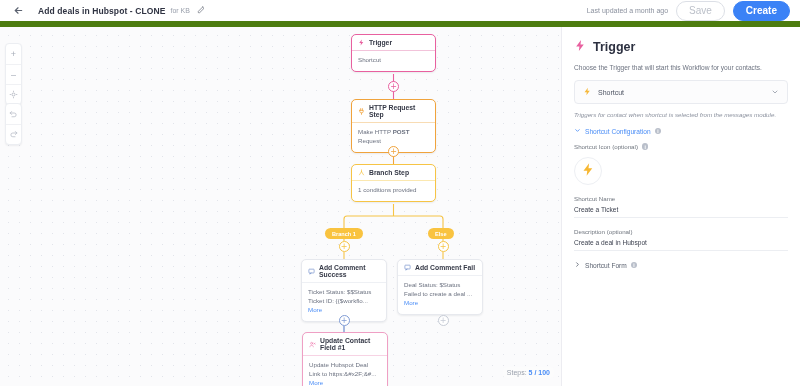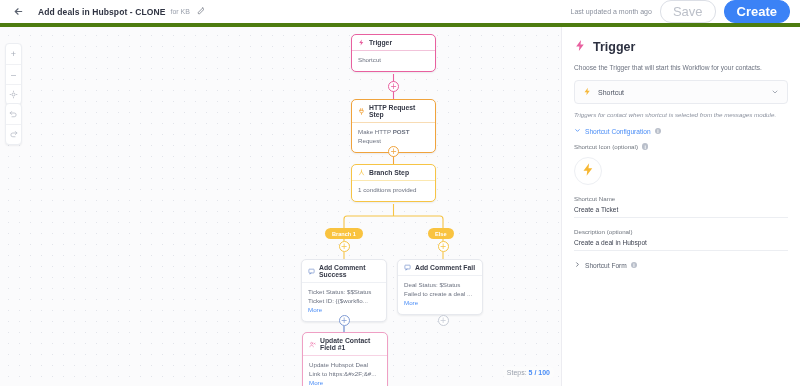--- a/index.html
+++ b/index.html
@@ -7,37 +7,37 @@
     width: 800px; height: 386px;
     font-family: "Liberation Sans", sans-serif;
     background: #ffffff;
     overflow: hidden;
   }
   #app { position: relative; width: 800px; height: 386px; }
 
   
   .topbar {
     position: absolute; left: 0; top: 0; width: 800px; height: 27px;
-    background: #ffffff; border-bottom: 4px solid #4d7c0f;
+    background: #ffffff; border-bottom: 6px solid #4d7c0f;
     display: flex; align-items: center; padding: 0 10px; z-index: 30;
   }
   .back-btn {
     width: 16px; height: 16px; display: flex; align-items: center; justify-content: center;
     color: #5b6270; font-size: 13px; cursor: pointer; flex: 0 0 auto;
   }
   .wf-title {
     margin-left: 12px; font-size: 8.5px; font-weight: bold; color: #2f3342;
     letter-spacing: .1px; white-space: nowrap;
   }
   .wf-for { margin-left: 5px; font-size: 7px; color: #9aa0ac; white-space: nowrap; }
   .edit-pencil { margin-left: 7px; font-size: 8px; color: #6d7380; cursor: pointer; }
   .topbar-right { margin-left: auto; display: flex; align-items: center; gap: 8px; }
   .last-updated { font-size: 7px; color: #8b919e; white-space: nowrap; }
   .btn {
-    font-size: 13px; border-radius: 11px; padding: 4px 12px; white-space: nowrap;
+    font-size: 10px; border-radius: 11px; padding: 4px 12px; white-space: nowrap;
     cursor: pointer; line-height: 1;
   }
   .btn-save { border: 1px solid #dcdfe6; color: #bcc0c9; background: #fff; }
   .btn-publish { border: 1px solid #3b82f6; color: #fff; background: #3b82f6; font-weight: bold; }
 
   
   .canvas {
     position: absolute; left: 0; top: 27px; width: 562px; height: 359px;
     background-color: #fbfbfc;
     background-image:

